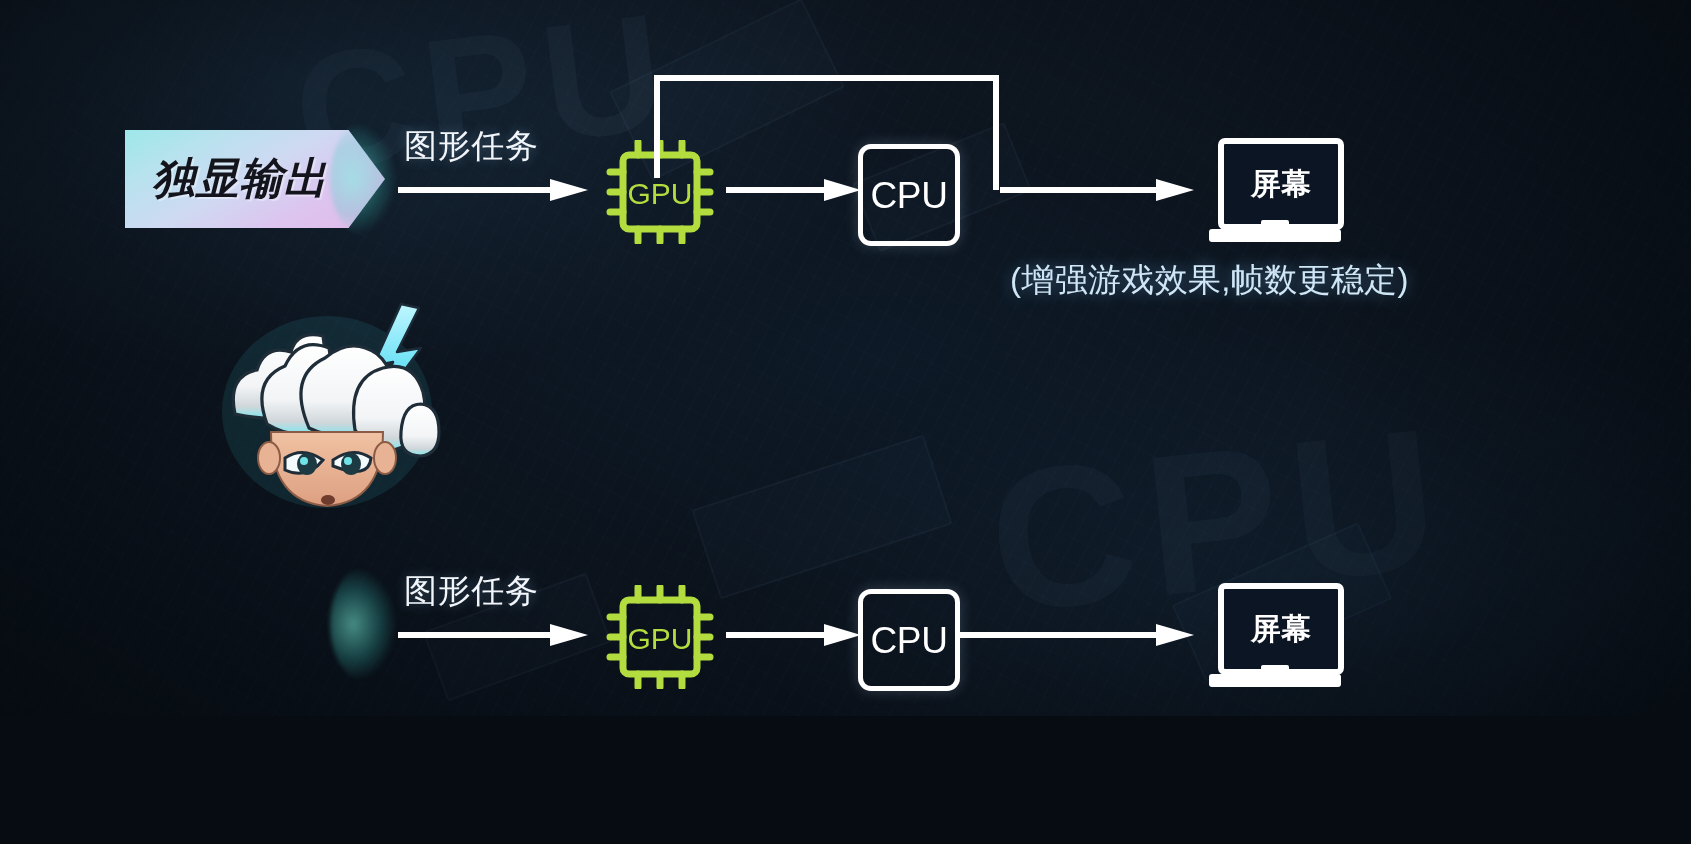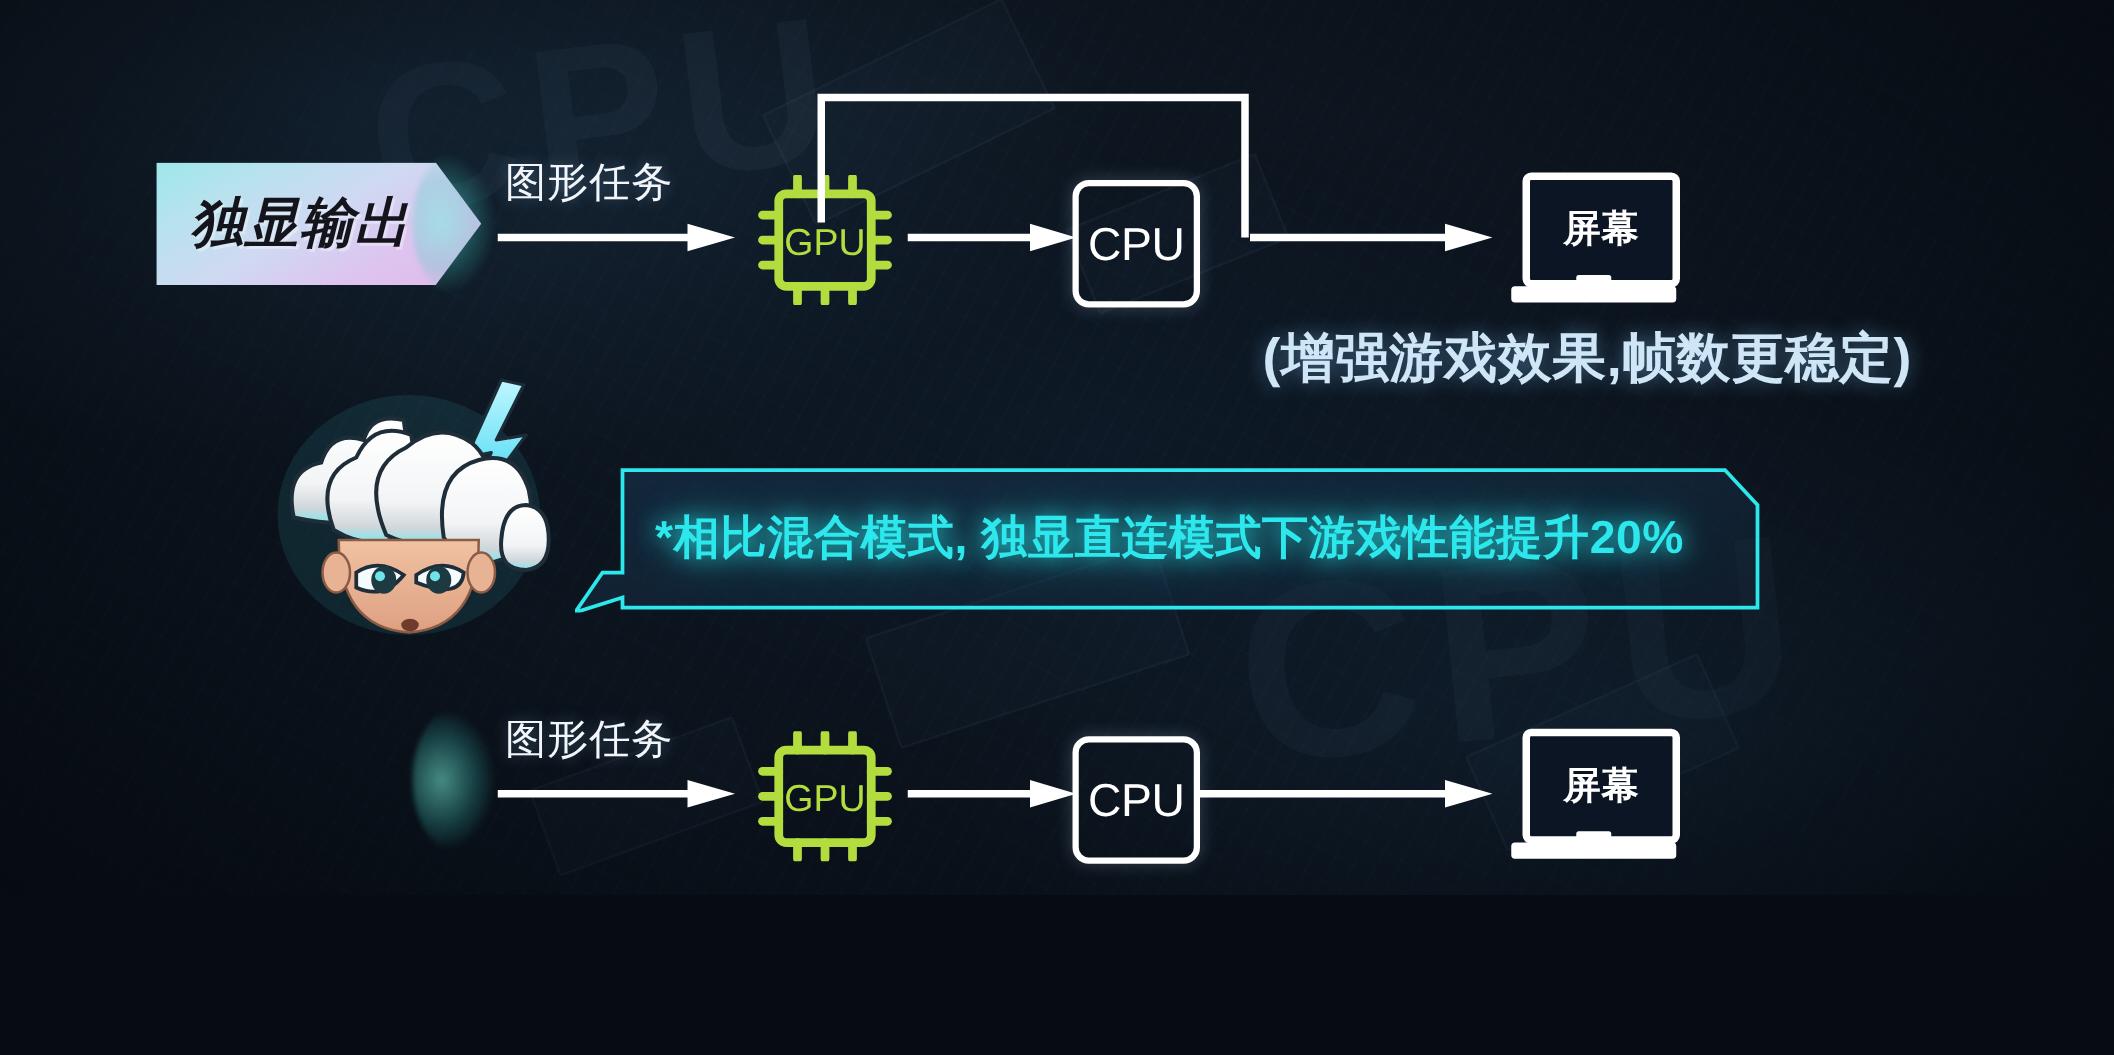--- a/index.html
+++ b/index.html
@@ -128,21 +128,21 @@
     position:absolute;left:0;bottom:0;width:132px;height:13px;
     background:#ffffff;border-radius:3px;
   }
   .laptop-notch{
     position:absolute;left:52px;bottom:15px;width:28px;height:7px;background:#ffffff;border-radius:2px;
   }
 
   
   .caption{
     position:absolute;
-    font-size:43px;font-weight:700;
+    font-size:33px;font-weight:400;
     color:#cfe6f6;
     letter-spacing:.01em;
     white-space:nowrap;
     text-shadow:0 0 16px rgba(130,200,255,.45);
   }
 
   
   .bypass{position:absolute;left:0;top:0;pointer-events:none;}
 
   
@@ -283,33 +283,20 @@
       <path d="M128 178 q20 -14 38 -2 q-2 22 -38 8 z" fill="#f4fbfd" stroke="#1f2d39" stroke-width="3"></path>
       <ellipse cx="102" cy="182" rx="10" ry="11" fill="#1d3a42"></ellipse>
       <ellipse cx="146" cy="182" rx="10" ry="11" fill="#1d3a42"></ellipse>
       <ellipse cx="99" cy="179" rx="4" ry="4" fill="#6fe3e8"></ellipse>
       <ellipse cx="143" cy="179" rx="4" ry="4" fill="#6fe3e8"></ellipse>
 
       <ellipse cx="123" cy="218" rx="7" ry="5" fill="#6e3b2d"></ellipse>
     </svg>
   </div>
 
-  <div class="bubble-wrap">
-    <svg width="950" height="120" viewBox="0 0 950 120">
-      <defs>
-        <linearGradient id="bubFill" x1="0" y1="0" x2="1" y2="1">
-          <stop offset="0%" stop-color="#1b3550" stop-opacity="0.55"></stop>
-          <stop offset="55%" stop-color="#19354f" stop-opacity="0.40"></stop>
-          <stop offset="100%" stop-color="#14283d" stop-opacity="0.30"></stop>
-        </linearGradient>
-      </defs>
-      <polygon points="38,6 920,6 946,34 946,116 38,116 38,108 0,120 22,88 38,88" fill="url(#bubFill)" stroke="#2ce8ec" stroke-width="3"></polygon>
-    </svg>
-    <div class="bubble-text">*相比混合模式, 独显直连模式下游戏性能提升20%</div>
-  </div>
 
   <div class="row row-bottom">
 
     <div class="badge-glow" style="top:-7px;"></div>
 
     <div class="task-label">图形任务</div>
 
     <svg class="arrow" style="left:398px;top:48px;width:190px;height:24px;" viewBox="0 0 190 24">
       <line x1="0" y1="12" x2="158" y2="12" stroke="#ffffff" stroke-width="6"></line>
       <polygon points="152,1 190,12 152,23" fill="#ffffff"></polygon>

